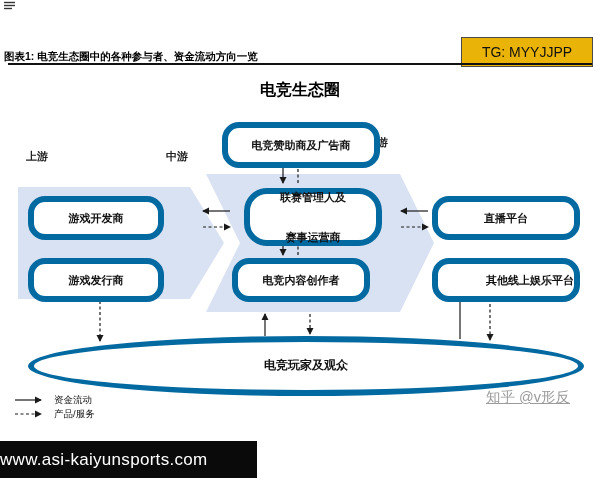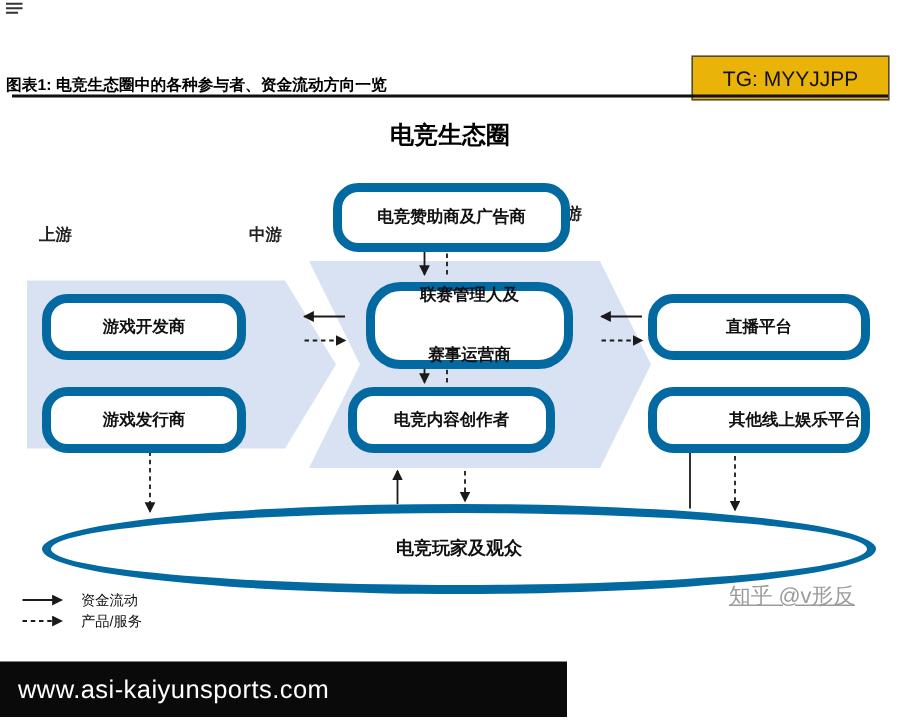--- a/index.html
+++ b/index.html
@@ -52,22 +52,22 @@
   .stage-up{top:149px;left:26px;}
   .stage-mid{top:149px;left:166px;}
   .stage-down{top:135px;left:366px;}
   
   .legend{top:393px;left:14px;z-index:1;}
   .legend-row{display:flex;align-items:center;gap:6px;height:14px;}
   .legend-row span{font-size:9.5px;color:#111;}
   
   .watermark{top:388px;left:486px;font-size:14.5px;color:#9b9b9b;white-space:nowrap;text-decoration:underline;}
   .footer-bar{
-    top:441px;left:0;width:378px;height:37px;background:#0a0a0a;
-    display:flex;align-items:center;padding-left:12px;box-sizing:border-box;
+    top:441px;left:0;width:257px;height:37px;background:#0a0a0a;
+    display:flex;align-items:center;box-sizing:border-box;
     color:#ffffff;font-size:17px;letter-spacing:0.3px;white-space:nowrap;
   }
 </style>
 </head>
 <body>
 
 <svg class="abs svg-layer" width="600" height="480" viewBox="0 0 600 480">
   <defs>
     <marker id="ah" markerWidth="7" markerHeight="7" refX="5.2" refY="3" orient="auto">
       <path d="M0,0 L6,3 L0,6 Z" fill="#1a1a1a"></path>

